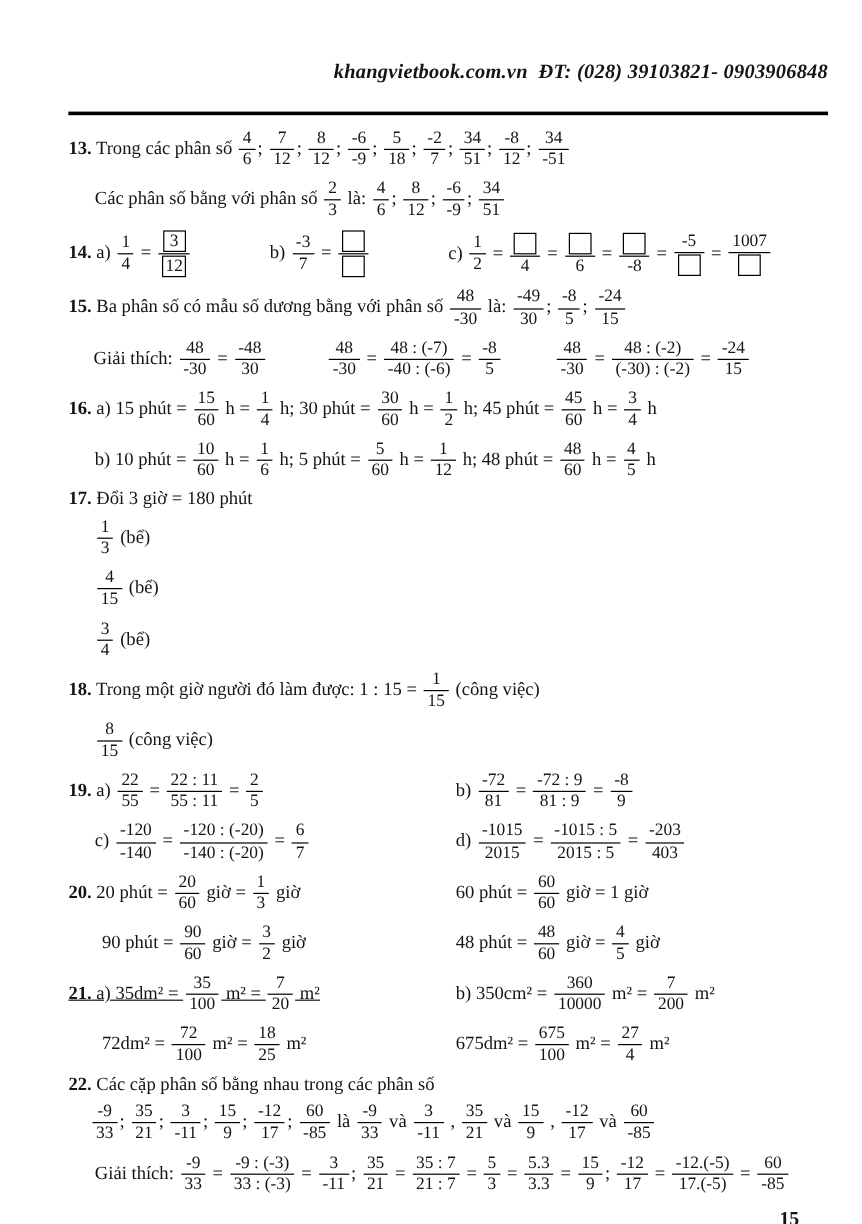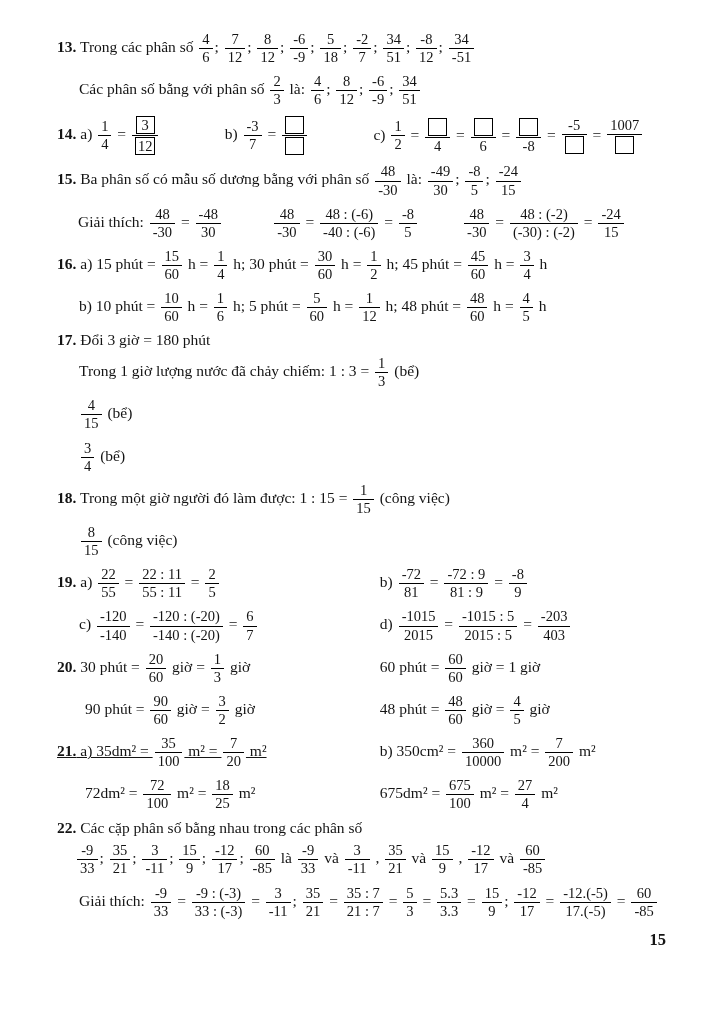--- a/index.html
+++ b/index.html
@@ -31,51 +31,54 @@
   }
   .pagenum{
     text-align:right;font-weight:bold;font-size:16.5px;
     padding:4px 24px 0 0;
   }
 </style>
 </head>
 <body>
 
 <div class="page">
+  <div class="hdr">
+    <span>khangvietbook.com.vn  ĐT: (028) 39103821- 0903906848</span>
+  </div>
   <div class="content">
       <div class="row">
         <div class="cell"><span class="t b">13.</span><span class="t"> Trong các phân số </span><span class="frac"><span class="num">4</span><span class="den">6</span></span><span class="t">; </span><span class="frac"><span class="num">7</span><span class="den">12</span></span><span class="t">; </span><span class="frac"><span class="num">8</span><span class="den">12</span></span><span class="t">; </span><span class="frac"><span class="num">-6</span><span class="den">-9</span></span><span class="t">; </span><span class="frac"><span class="num">5</span><span class="den">18</span></span><span class="t">; </span><span class="frac"><span class="num">-2</span><span class="den">7</span></span><span class="t">; </span><span class="frac"><span class="num">34</span><span class="den">51</span></span><span class="t">; </span><span class="frac"><span class="num">-8</span><span class="den">12</span></span><span class="t">; </span><span class="frac"><span class="num">34</span><span class="den">-51</span></span></div>
       </div>
       <div class="row">
         <div class="cell" style="padding-left: 22px;"><span class="t">Các phân số bằng với phân số </span><span class="frac"><span class="num">2</span><span class="den">3</span></span><span class="t"> là: </span><span class="frac"><span class="num">4</span><span class="den">6</span></span><span class="t">; </span><span class="frac"><span class="num">8</span><span class="den">12</span></span><span class="t">; </span><span class="frac"><span class="num">-6</span><span class="den">-9</span></span><span class="t">; </span><span class="frac"><span class="num">34</span><span class="den">51</span></span></div>
       </div>
       <div class="row">
         <div class="cell" style="width: 26.5%;"><span class="t b">14.</span><span class="t"> a) </span><span class="frac"><span class="num">1</span><span class="den">4</span></span><span class="t"> = </span><span class="frac"><span class="num"><span class="bx">3</span></span><span class="den"><span class="bx">12</span></span></span></div>
         <div class="cell" style="width: 23.5%;"><span class="t">b) </span><span class="frac"><span class="num">-3</span><span class="den">7</span></span><span class="t"> = </span><span class="frac"><span class="num"><span class="bx"></span></span><span class="den"><span class="bx"></span></span></span></div>
         <div class="cell" style="width: 50%;"><span class="t">c) </span><span class="frac"><span class="num">1</span><span class="den">2</span></span><span class="t"> = </span><span class="frac"><span class="num"><span class="bx"></span></span><span class="den">4</span></span><span class="t"> = </span><span class="frac"><span class="num"><span class="bx"></span></span><span class="den">6</span></span><span class="t"> = </span><span class="frac"><span class="num"><span class="bx"></span></span><span class="den">-8</span></span><span class="t"> = </span><span class="frac"><span class="num">-5</span><span class="den"><span class="bx"></span></span></span><span class="t"> = </span><span class="frac"><span class="num">1007</span><span class="den"><span class="bx"></span></span></span></div>
       </div>
       <div class="row">
         <div class="cell"><span class="t b">15.</span><span class="t"> Ba phân số có mẫu số dương bằng với phân số </span><span class="frac"><span class="num">48</span><span class="den">-30</span></span><span class="t"> là: </span><span class="frac"><span class="num">-49</span><span class="den">30</span></span><span class="t">; </span><span class="frac"><span class="num">-8</span><span class="den">5</span></span><span class="t">; </span><span class="frac"><span class="num">-24</span><span class="den">15</span></span></div>
       </div>
       <div class="row">
         <div class="cell" style="width: 34%; padding-left: 21px;"><span class="t">Giải thích: </span><span class="frac"><span class="num">48</span><span class="den">-30</span></span><span class="t"> = </span><span class="frac"><span class="num">-48</span><span class="den">30</span></span></div>
-        <div class="cell" style="width: 30%;"><span class="frac"><span class="num">48</span><span class="den">-30</span></span><span class="t"> = </span><span class="frac"><span class="num">48 : (-6)</span><span class="den">-40 : (-6)</span></span><span class="t"> = </span><span class="frac"><span class="num">-8</span><span class="den">5</span></span></div>
+        <div class="cell" style="width: 30%;"><span class="frac"><span class="num">48</span><span class="den">-30</span></span><span class="t"> = </span><span class="frac"><span class="num">48 : (-7)</span><span class="den">-40 : (-6)</span></span><span class="t"> = </span><span class="frac"><span class="num">-8</span><span class="den">5</span></span></div>
         <div class="cell" style="width: 36%;"><span class="frac"><span class="num">48</span><span class="den">-30</span></span><span class="t"> = </span><span class="frac"><span class="num">48 : (-2)</span><span class="den">(-30) : (-2)</span></span><span class="t"> = </span><span class="frac"><span class="num">-24</span><span class="den">15</span></span></div>
       </div>
       <div class="row">
         <div class="cell"><span class="t b">16.</span><span class="t"> a) 15 phút = </span><span class="frac"><span class="num">15</span><span class="den">60</span></span><span class="t"> h = </span><span class="frac"><span class="num">1</span><span class="den">4</span></span><span class="t"> h; 30 phút = </span><span class="frac"><span class="num">30</span><span class="den">60</span></span><span class="t"> h = </span><span class="frac"><span class="num">1</span><span class="den">2</span></span><span class="t"> h; 45 phút = </span><span class="frac"><span class="num">45</span><span class="den">60</span></span><span class="t"> h = </span><span class="frac"><span class="num">3</span><span class="den">4</span></span><span class="t"> h</span></div>
       </div>
       <div class="row">
         <div class="cell" style="padding-left: 22px;"><span class="t">b) 10 phút = </span><span class="frac"><span class="num">10</span><span class="den">60</span></span><span class="t"> h = </span><span class="frac"><span class="num">1</span><span class="den">6</span></span><span class="t"> h; 5 phút = </span><span class="frac"><span class="num">5</span><span class="den">60</span></span><span class="t"> h = </span><span class="frac"><span class="num">1</span><span class="den">12</span></span><span class="t"> h; 48 phút = </span><span class="frac"><span class="num">48</span><span class="den">60</span></span><span class="t"> h = </span><span class="frac"><span class="num">4</span><span class="den">5</span></span><span class="t"> h</span></div>
       </div>
       <div class="row">
         <div class="cell"><span class="t b">17.</span><span class="t"> Đổi 3 giờ = 180 phút</span></div>
       </div>
       <div class="row">
-        <div class="cell" style="padding-left: 22px;"><span class="t">Trong 1 giờ lượng nước đã chảy chiếm: 1 : 3 = </span><span class="frac"><span class="num">1</span><span class="den">3</span></span><span class="t"> (bể)</span></div>
+        <div class="cell" style="padding-left: 22px;"><span class="frac"><span class="num">1</span><span class="den">3</span></span><span class="t"> (bể)</span></div>
       </div>
       <div class="row">
         <div class="cell" style="padding-left: 22px;"><span class="frac"><span class="num">4</span><span class="den">15</span></span><span class="t"> (bể)</span></div>
       </div>
       <div class="row">
         <div class="cell" style="padding-left: 22px;"><span class="frac"><span class="num">3</span><span class="den">4</span></span><span class="t"> (bể)</span></div>
       </div>
       <div class="row">
         <div class="cell"><span class="t b">18.</span><span class="t"> Trong một giờ người đó làm được: 1 : 15 = </span><span class="frac"><span class="num">1</span><span class="den">15</span></span><span class="t"> (công việc)</span></div>
       </div>
@@ -84,21 +87,21 @@
       </div>
       <div class="row">
         <div class="cell" style="width: 51%;"><span class="t b">19.</span><span class="t"> a) </span><span class="frac"><span class="num">22</span><span class="den">55</span></span><span class="t"> = </span><span class="frac"><span class="num">22 : 11</span><span class="den">55 : 11</span></span><span class="t"> = </span><span class="frac"><span class="num">2</span><span class="den">5</span></span></div>
         <div class="cell" style="width: 49%;"><span class="t">b) </span><span class="frac"><span class="num">-72</span><span class="den">81</span></span><span class="t"> = </span><span class="frac"><span class="num">-72 : 9</span><span class="den">81 : 9</span></span><span class="t"> = </span><span class="frac"><span class="num">-8</span><span class="den">9</span></span></div>
       </div>
       <div class="row">
         <div class="cell" style="width: 51%; padding-left: 22px;"><span class="t">c) </span><span class="frac"><span class="num">-120</span><span class="den">-140</span></span><span class="t"> = </span><span class="frac"><span class="num">-120 : (-20)</span><span class="den">-140 : (-20)</span></span><span class="t"> = </span><span class="frac"><span class="num">6</span><span class="den">7</span></span></div>
         <div class="cell" style="width: 49%;"><span class="t">d) </span><span class="frac"><span class="num">-1015</span><span class="den">2015</span></span><span class="t"> = </span><span class="frac"><span class="num">-1015 : 5</span><span class="den">2015 : 5</span></span><span class="t"> = </span><span class="frac"><span class="num">-203</span><span class="den">403</span></span></div>
       </div>
       <div class="row">
-        <div class="cell" style="width: 51%;"><span class="t b">20.</span><span class="t"> 30 phút = </span><span class="frac"><span class="num">20</span><span class="den">60</span></span><span class="t"> giờ = </span><span class="frac"><span class="num">1</span><span class="den">3</span></span><span class="t"> giờ</span></div>
+        <div class="cell" style="width: 51%;"><span class="t b">20.</span><span class="t"> 20 phút = </span><span class="frac"><span class="num">20</span><span class="den">60</span></span><span class="t"> giờ = </span><span class="frac"><span class="num">1</span><span class="den">3</span></span><span class="t"> giờ</span></div>
         <div class="cell" style="width: 49%;"><span class="t">60 phút = </span><span class="frac"><span class="num">60</span><span class="den">60</span></span><span class="t"> giờ = 1 giờ</span></div>
       </div>
       <div class="row">
         <div class="cell" style="width: 51%; padding-left: 28px;"><span class="t">90 phút = </span><span class="frac"><span class="num">90</span><span class="den">60</span></span><span class="t"> giờ = </span><span class="frac"><span class="num">3</span><span class="den">2</span></span><span class="t"> giờ</span></div>
         <div class="cell" style="width: 49%;"><span class="t">48 phút = </span><span class="frac"><span class="num">48</span><span class="den">60</span></span><span class="t"> giờ = </span><span class="frac"><span class="num">4</span><span class="den">5</span></span><span class="t"> giờ</span></div>
       </div>
       <div class="row">
         <div class="cell" style="width: 51%; text-decoration: underline;"><span class="t b">21.</span><span class="t"> a) 35dm² = </span><span class="frac"><span class="num">35</span><span class="den">100</span></span><span class="t"> m² = </span><span class="frac"><span class="num">7</span><span class="den">20</span></span><span class="t"> m²</span></div>
         <div class="cell" style="width: 49%;"><span class="t">b) 350cm² = </span><span class="frac"><span class="num">360</span><span class="den">10000</span></span><span class="t"> m² = </span><span class="frac"><span class="num">7</span><span class="den">200</span></span><span class="t"> m²</span></div>
       </div>

